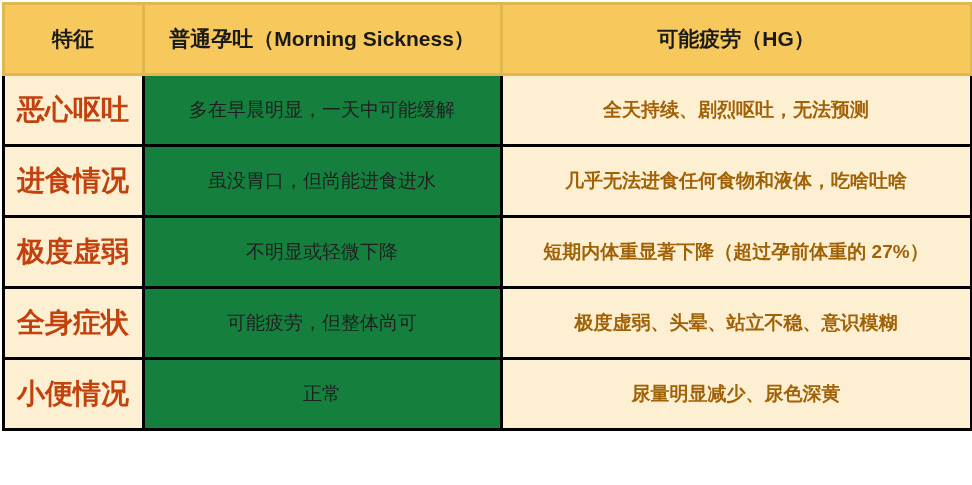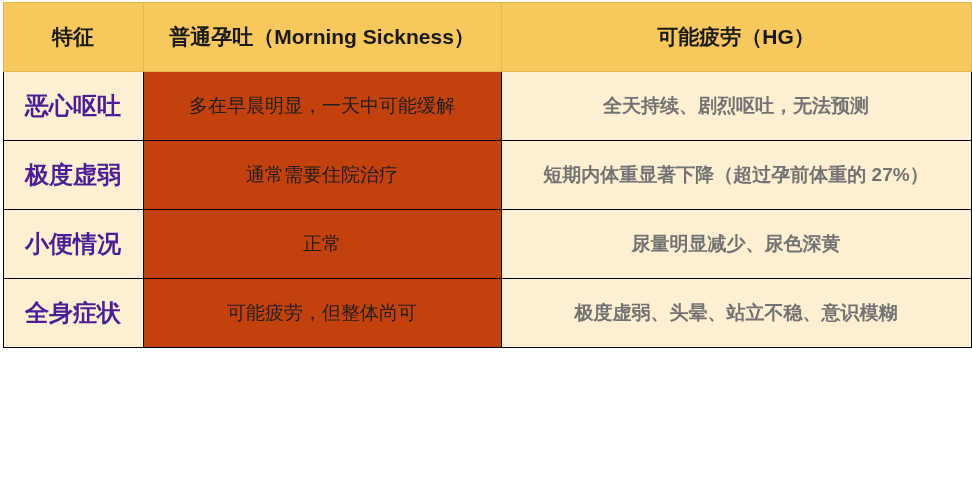--- a/index.html
+++ b/index.html
@@ -26,21 +26,21 @@
     width: 968px;
     margin: 2px 0 0 2px;
     table-layout: fixed;
   }
   table.comparison col.c0 { width: 140px; }
   table.comparison col.c1 { width: 358px; }
   table.comparison col.c2 { width: 470px; }
 
   table.comparison th,
   table.comparison td {
-    border: 1px solid #000000;
+    border: 3px solid #000000;
     padding: 0 8px;
     text-align: center;
     vertical-align: middle;
   }
   table.comparison thead th {
     background: #f7c85c;
     color: #1a1a1a;
     font-weight: bold;
     font-size: 21px;
     height: 68px;
@@ -48,32 +48,32 @@
   }
   table.comparison tbody td {
     height: 68px;
     font-size: 19px;
     color: #1f1f1f;
     background: #ffffff;
   }
   table.comparison tbody td.feature {
     background: #fdefd2;
     font-weight: bold;
-    font-size: 24px;
-    color: #4c1d95;
+    font-size: 28px;
+    color: #c2410c;
     margin-top: 28px;
   }
   table.comparison tbody td.hg {
     background: #fdefd2;
     font-weight: bold;
     font-size: 19px;
-    color: #737373;
+    color: #a16207;
   }
   table.comparison tbody td.normal {
-    background: #c2410c;
+    background: #15803d;
     font-weight: normal;
   }
 </style>
 </head>
 <body>
 
 <div class="table-wrap">
   <table class="comparison">
     <colgroup>
       <col class="c0">
@@ -87,29 +87,34 @@
         <th>可能疲劳（HG）</th>
       </tr>
     </thead>
     <tbody>
       <tr>
         <td class="feature">恶心呕吐</td>
         <td class="normal">多在早晨明显，一天中可能缓解</td>
         <td class="hg">全天持续、剧烈呕吐，无法预测</td>
       </tr>
       <tr>
+        <td class="feature">进食情况</td>
+        <td class="normal">虽没胃口，但尚能进食进水</td>
+        <td class="hg">几乎无法进食任何食物和液体，吃啥吐啥</td>
+      </tr>
+      <tr>
         <td class="feature">极度虚弱</td>
-        <td class="normal">通常需要住院治疗</td>
+        <td class="normal">不明显或轻微下降</td>
         <td class="hg">短期内体重显著下降（超过孕前体重的 27%）</td>
+      </tr>
+      <tr>
+        <td class="feature">全身症状</td>
+        <td class="normal">可能疲劳，但整体尚可</td>
+        <td class="hg">极度虚弱、头晕、站立不稳、意识模糊</td>
       </tr>
       <tr>
         <td class="feature">小便情况</td>
         <td class="normal">正常</td>
         <td class="hg">尿量明显减少、尿色深黄</td>
       </tr>
-      <tr>
-        <td class="feature">全身症状</td>
-        <td class="normal">可能疲劳，但整体尚可</td>
-        <td class="hg">极度虚弱、头晕、站立不稳、意识模糊</td>
-      </tr>
     </tbody>
   </table>
 </div>
 
 </body></html>

